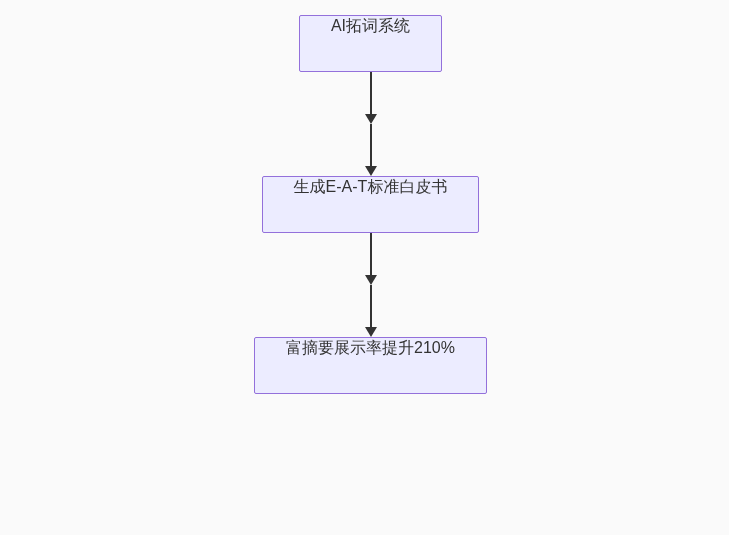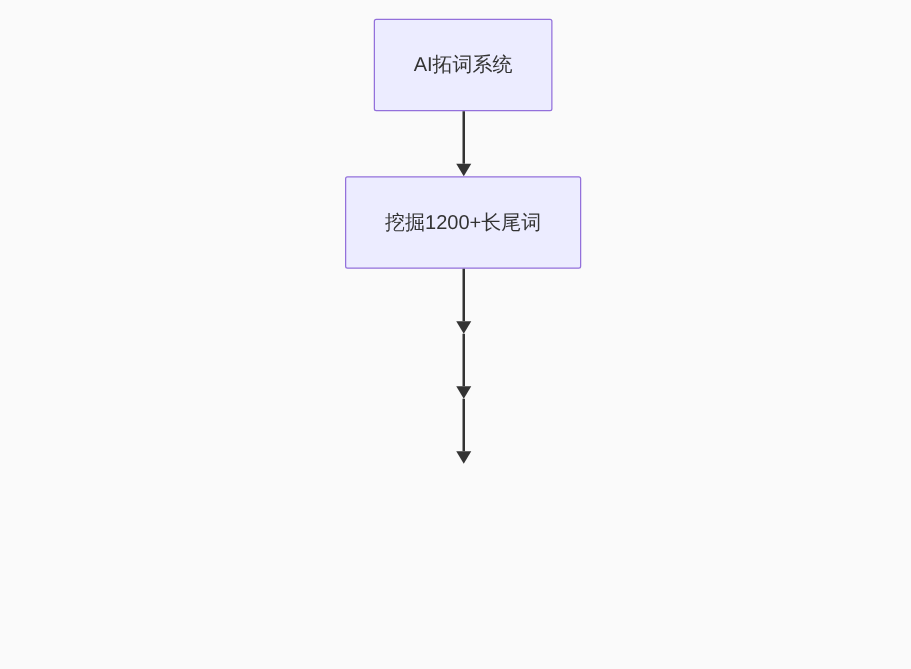--- a/index.html
+++ b/index.html
@@ -18,27 +18,26 @@
     width: 729px;
     height: 535px;
     box-sizing: border-box;
     padding-top: 15px;
     padding-left: 12px;
     display: flex;
     flex-direction: column;
     align-items: center;
   }
   .node {
-    height: 74px;
+    height: 57px;
     box-sizing: border-box;
     background: var(--node-fill, #ececff);
     border: 1px solid var(--node-border, #9370db);
     border-radius: 2px;
     display: flex;
-    align-items: center;
     justify-content: center;
     padding: 0 31px;
     white-space: nowrap;
   }
   .node span {
     font-size: 16px;
     color: var(--text, #333333);
   }
   .arrow {
     height: 52px;
@@ -66,35 +65,38 @@
 
   <div class="node">
     <span>AI拓词系统</span>
   </div>
 
   <div class="arrow">
     <div class="arrow-line"></div>
     <div class="arrow-head"></div>
   </div>
 
+
+  <div class="arrow">
+    <div class="arrow-line"></div>
+    <div class="arrow-head"></div>
+  </div>
+
   <div class="node">
-    <span>挖掘1200+长尾词</span>
+    <span>生成E-A-T标准白皮书</span>
   </div>
 
   <div class="arrow">
     <div class="arrow-line"></div>
     <div class="arrow-head"></div>
   </div>
 
 
   <div class="arrow">
     <div class="arrow-line"></div>
     <div class="arrow-head"></div>
   </div>
 
-
-  <div class="arrow">
-    <div class="arrow-line"></div>
-    <div class="arrow-head"></div>
+  <div class="node">
+    <span>富摘要展示率提升210%</span>
   </div>
-
 
 </div>
 
 </body></html>

